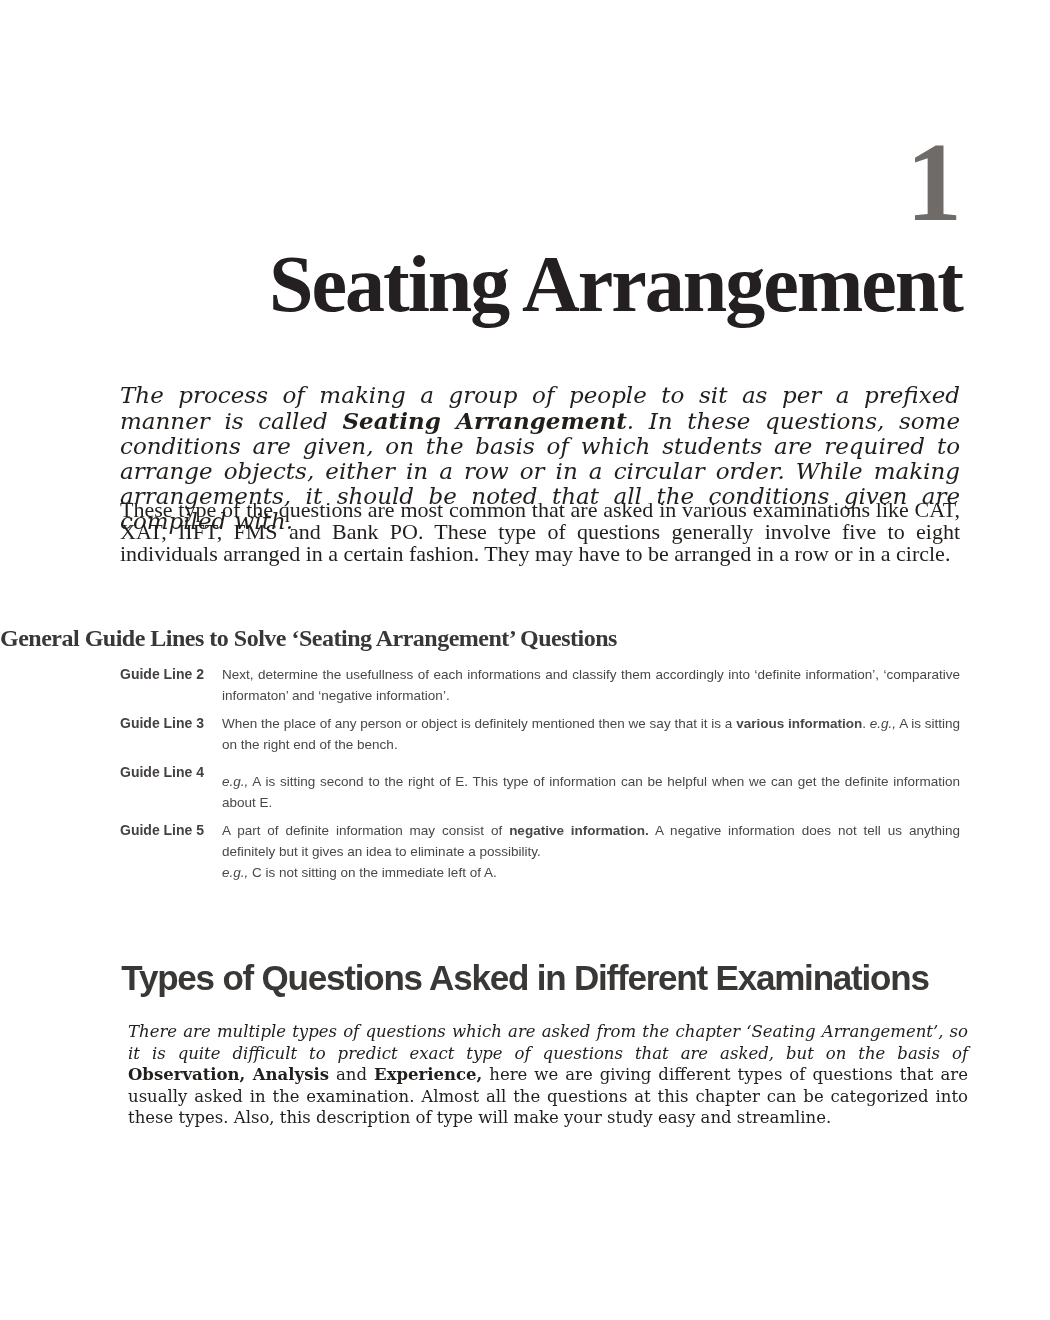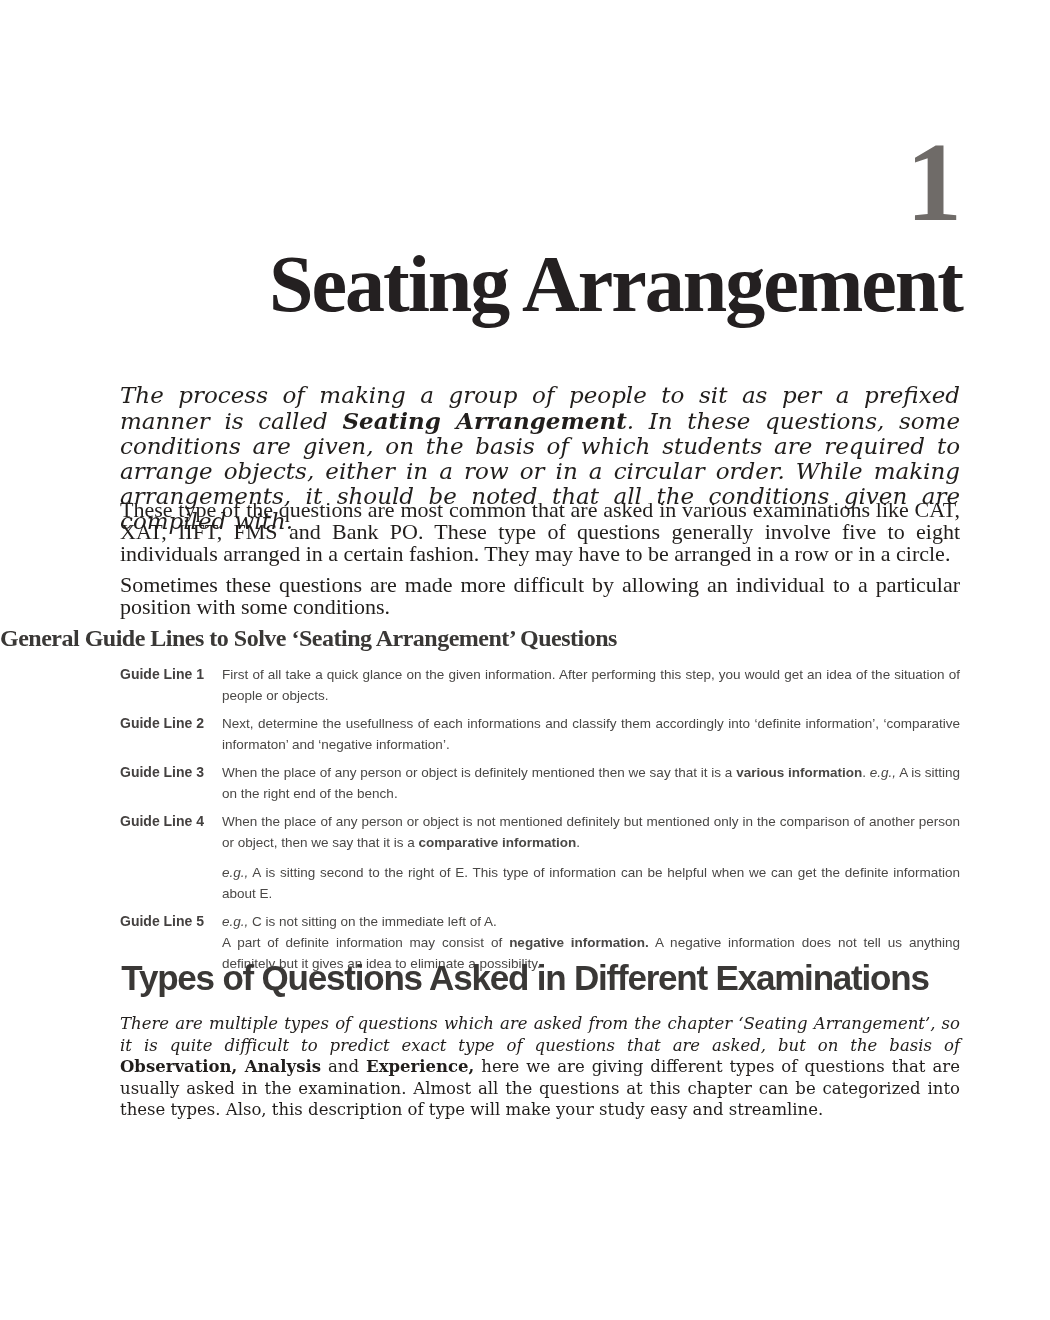--- a/index.html
+++ b/index.html
@@ -119,21 +119,21 @@
     line-height: 1.15;
     letter-spacing: -1.2px;
     text-align: center;
     color: #3a3836;
   }
 
   
   .types-para {
     position: absolute;
     top: 1013px; left: 120px; width: 840px;
-    margin: 0;
+    margin: 8px;
     font-family: "DejaVu Serif", serif;
     font-size: 16.5px;
     line-height: 21.5px;
     text-align: justify;
     color: #211e1c;
   }
 
   
   .run-b  { font-weight: bold; }
   .run-i  { font-style: italic; }
@@ -145,56 +145,48 @@
 <div class="page">
 
   <div class="chapter-number">1</div>
 
   <h1 class="chapter-title">Seating Arrangement</h1>
 
   <p class="intro"><span class="run-i">The process of making a group of people to sit as per a prefixed manner is called </span><span class="run-bi">Seating Arrangement</span><span class="run-i">. In these questions, some conditions are given, on the basis of which students are required to arrange objects, either in a row or in a circular order. While making arrangements, it should be noted that all the conditions given are compiled with.</span></p>
 
   <div class="body-paras">
     <p class="body-para">These type of the questions are most common that are asked in various examinations like CAT, XAT, IIFT, FMS and Bank PO. These type of questions generally involve five to eight individuals arranged in a certain fashion. They may have to be arranged in a row or in a circle.</p>
-    <p class="body-para">Sometimes these questions are made more difficult by allowing an individual to a particular position with some conditions.</p>
   </div>
 
   <h2 class="guide-heading">General Guide Lines to Solve ‘Seating Arrangement’ Questions</h2>
 
   <div class="guide-list">
-      <div class="guide-item">
-        <div class="guide-label">Guide Line 1</div>
-        <div class="guide-body">
-          <div class="guide-para"><span>First of all take a quick glance on the given information. After performing this step, you would get an idea of the situation of people or objects.</span></div>
-        </div>
-      </div>
       <div class="guide-item">
         <div class="guide-label">Guide Line 2</div>
         <div class="guide-body">
           <div class="guide-para"><span>Next, determine the usefullness of each informations and classify them accordingly into ‘definite information’, ‘comparative informaton’ and ‘negative information’.</span></div>
         </div>
       </div>
       <div class="guide-item">
         <div class="guide-label">Guide Line 3</div>
         <div class="guide-body">
           <div class="guide-para"><span>When the place of any person or object is definitely mentioned then we say that it is a </span><span class="run-b">various information</span><span>. </span><span class="run-i">e.g.,</span><span> A is sitting on the right end of the bench.</span></div>
         </div>
       </div>
       <div class="guide-item">
         <div class="guide-label">Guide Line 4</div>
         <div class="guide-body">
-          <div class="guide-para"><span>When the place of any person or object is not mentioned definitely but mentioned only in the comparison of another person or object, then we say that it is a </span><span class="run-b">comparative information</span><span>.</span></div>
           <div class="guide-para gap"><span class="run-i">e.g.,</span><span> A is sitting second to the right of E. This type of information can be helpful when we can get the definite information about E.</span></div>
         </div>
       </div>
       <div class="guide-item">
         <div class="guide-label">Guide Line 5</div>
         <div class="guide-body">
+          <div class="guide-para"><span>A part of definite information may consist of </span><span class="run-b">negative information.</span><span> A negative information does not tell us anything definitely but it gives an idea to eliminate a possibility.</span></div>
           <div class="guide-para"><span class="run-i">e.g.,</span><span> C is not sitting on the immediate left of A.</span></div>
-          <div class="guide-para"><span>A part of definite information may consist of </span><span class="run-b">negative information.</span><span> A negative information does not tell us anything definitely but it gives an idea to eliminate a possibility.</span></div>
         </div>
       </div>
     </div>
 
   <h2 class="types-heading">Types of Questions Asked in Different Examinations</h2>
 
   <p class="types-para"><span class="run-i">There are multiple types of questions which are asked from the chapter ‘Seating Arrangement’, so it is quite difficult to predict exact type of questions that are asked, but on the basis of </span><span class="run-b">Observation, Analysis</span><span> and </span><span class="run-b">Experience,</span><span> here we are giving different types of questions that are usually asked in the examination. Almost all the questions at this chapter can be categorized into these types. Also, this description of type will make your study easy and streamline.</span></p>
 
 </div>
 

